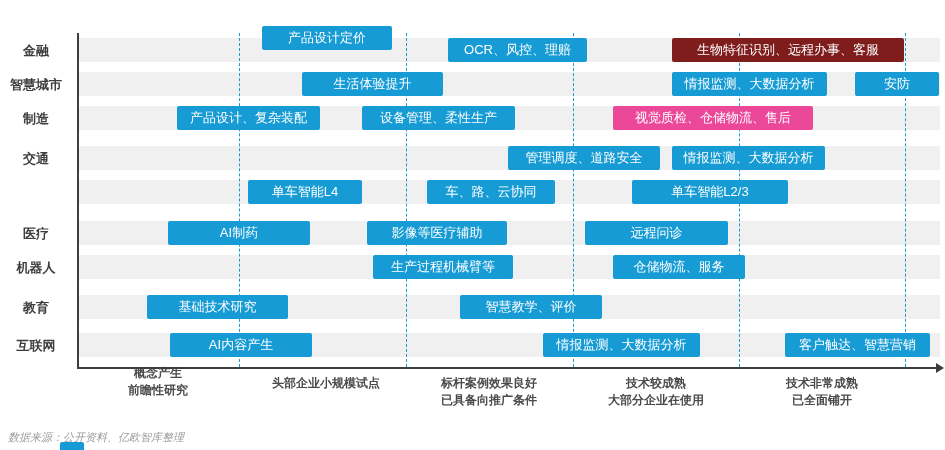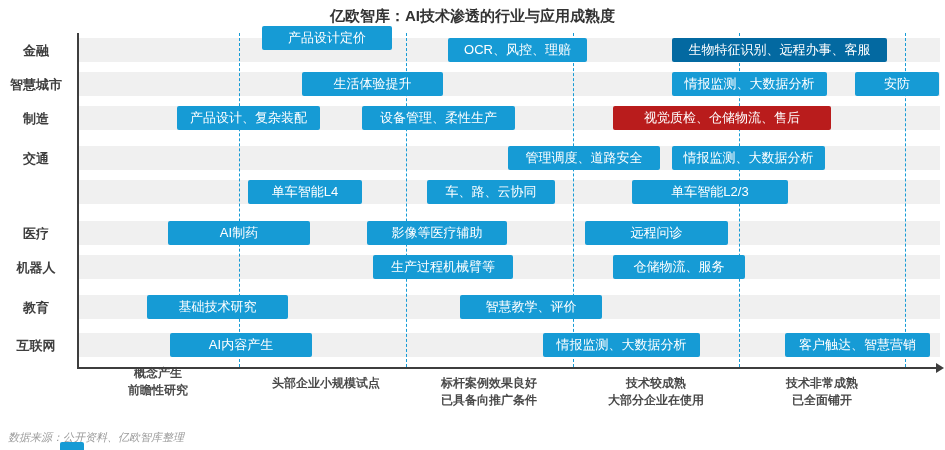--- a/index.html
+++ b/index.html
@@ -21,37 +21,36 @@
          border-bottom:5px solid transparent;border-left:8px solid #3e3e3e;z-index:4;}
   .stage{position:absolute;width:190px;text-align:center;font-size:12px;font-weight:bold;
          color:#4a4a4a;line-height:17px;white-space:pre-line;z-index:2;}
   .footer{position:absolute;left:8px;top:430px;font-size:11px;font-style:italic;color:#9b9b9b;}
   .logo{position:absolute;left:60px;top:442px;width:24px;height:12px;border-radius:2px;}
 </style>
 </head>
 <body>
 
 <div class="page">
-  <div class="title">亿欧智库：AI技术渗透的行业与应用成熟度</div>
   <div class="chart">
       <div class="stripe" style="left: 78px; top: 38px; width: 862px; height: 24px; background: rgb(240, 240, 240);"></div>
       <div class="rowlabel" style="left: 0px; top: 38px; width: 72px; height: 24px; font-family: Liberation Serif, serif;">金融</div>
       <div class="bar" style="left: 262px; top: 26px; width: 130px; background: rgb(22, 155, 213); color: rgb(255, 255, 255);">产品设计定价</div>
       <div class="bar" style="left: 448px; top: 38px; width: 139px; background: rgb(22, 155, 213); color: rgb(255, 255, 255);">OCR、风控、理赔</div>
-      <div class="bar" style="left: 672px; top: 38px; width: 215px; background: #0369a1; color: rgb(255, 255, 255);">生物特征识别、远程办事、客服</div>
+      <div class="bar" style="left: 672px; top: 38px; width: 232px; background: #7f1d1d; color: rgb(255, 255, 255);">生物特征识别、远程办事、客服</div>
       <div class="stripe" style="left: 78px; top: 72px; width: 862px; height: 24px; background: rgb(240, 240, 240);"></div>
       <div class="rowlabel" style="left: 0px; top: 72px; width: 72px; height: 24px;">智慧城市</div>
       <div class="bar" style="left: 302px; top: 72px; width: 141px; background: rgb(22, 155, 213); color: rgb(255, 255, 255);">生活体验提升</div>
       <div class="bar" style="left: 672px; top: 72px; width: 155px; background: rgb(22, 155, 213); color: rgb(255, 255, 255);">情报监测、大数据分析</div>
       <div class="bar" style="left: 855px; top: 72px; width: 84px; background: rgb(22, 155, 213); color: rgb(255, 255, 255);">安防</div>
       <div class="stripe" style="left: 78px; top: 106px; width: 862px; height: 24px; background: rgb(240, 240, 240);"></div>
       <div class="rowlabel" style="left: 0px; top: 106px; width: 72px; height: 24px;">制造</div>
       <div class="bar" style="left: 177px; top: 106px; width: 143px; background: rgb(22, 155, 213); color: rgb(255, 255, 255);">产品设计、复杂装配</div>
       <div class="bar" style="left: 362px; top: 106px; width: 153px; background: rgb(22, 155, 213); color: rgb(255, 255, 255);">设备管理、柔性生产</div>
-      <div class="bar" style="left: 613px; top: 106px; width: 218px; background: #b91c1c; color: rgb(255, 255, 255);">视觉质检、仓储物流、售后</div>
+      <div class="bar" style="left: 613px; top: 106px; width: 200px; background: #ec4899; color: rgb(255, 255, 255);">视觉质检、仓储物流、售后</div>
       <div class="stripe" style="left: 78px; top: 146px; width: 862px; height: 24px; background: rgb(240, 240, 240);"></div>
       <div class="rowlabel" style="left: 0px; top: 146px; width: 72px; height: 24px;">交通</div>
       <div class="bar" style="left: 508px; top: 146px; width: 152px; background: rgb(22, 155, 213); color: rgb(255, 255, 255);">管理调度、道路安全</div>
       <div class="bar" style="left: 672px; top: 146px; width: 153px; background: rgb(22, 155, 213); color: rgb(255, 255, 255);">情报监测、大数据分析</div>
       <div class="stripe" style="left: 78px; top: 180px; width: 862px; height: 24px; background: rgb(240, 240, 240);"></div>
       <div class="bar" style="left: 248px; top: 180px; width: 114px; background: rgb(22, 155, 213); color: rgb(255, 255, 255);">单车智能L4</div>
       <div class="bar" style="left: 427px; top: 180px; width: 128px; background: rgb(22, 155, 213); color: rgb(255, 255, 255);">车、路、云协同</div>
       <div class="bar" style="left: 632px; top: 180px; width: 156px; background: rgb(22, 155, 213); color: rgb(255, 255, 255);">单车智能L2/3</div>
       <div class="stripe" style="left: 78px; top: 221px; width: 862px; height: 24px; background: rgb(240, 240, 240);"></div>
       <div class="rowlabel" style="left: 0px; top: 221px; width: 72px; height: 24px;">医疗</div>

